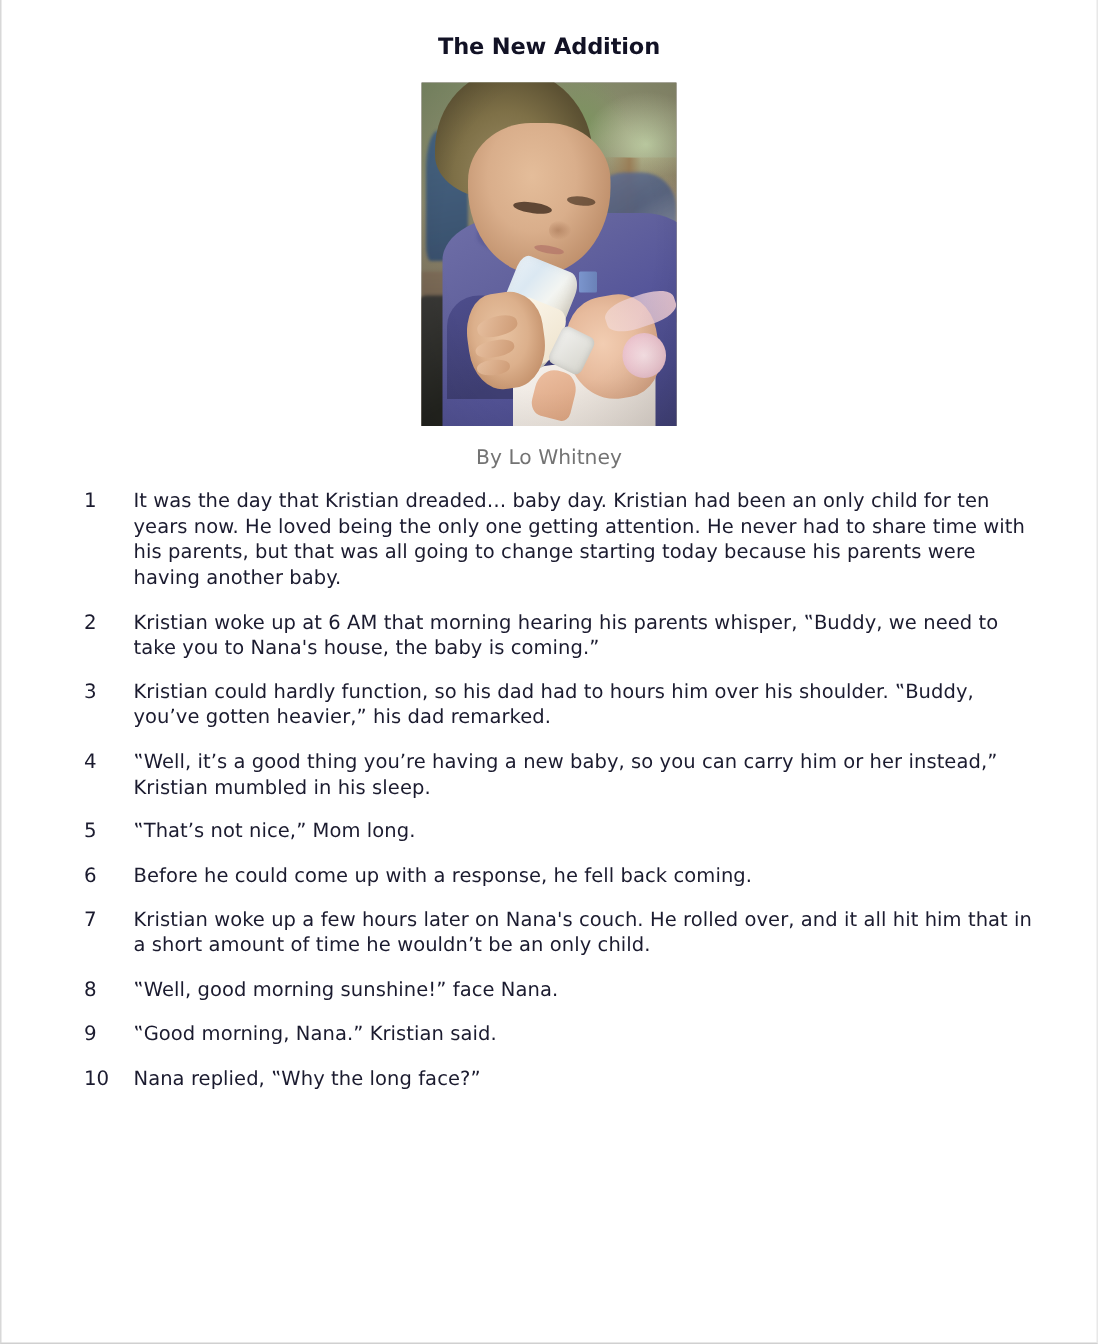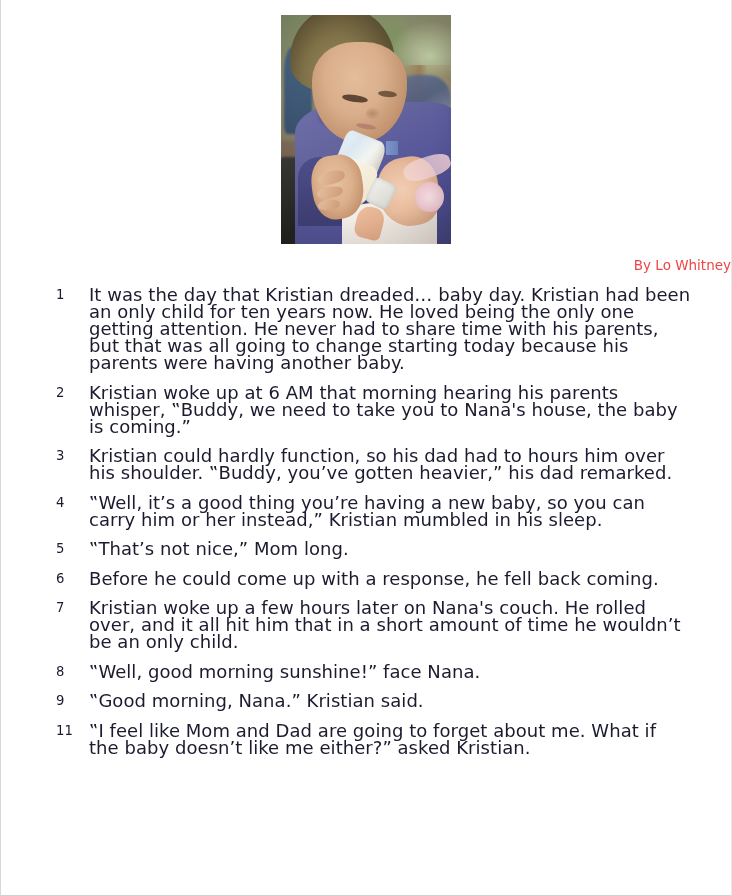--- a/index.html
+++ b/index.html
@@ -283,23 +283,23 @@
     border-radius: 44% 40% 20% 30%;
     transform: rotate(14deg);
   }
   .ph-vignette {
     position: absolute;
     inset: 0;
     background: radial-gradient(ellipse at 50% 45%, rgba(0,0,0,0) 58%, rgba(0,0,0,0.12) 100%);
   }
 
   .byline {
-    text-align: right;
+    text-align: center;
     font-size: 13.5px;
-    color: #ef4444;
+    color: #737373;
     margin: 0;
     padding: 13px 0 0 0;
     line-height: 1.2;
   }
 
   .paragraphs {
     padding: 13px 40px 0 55px;
   }
 
   .para {
@@ -312,32 +312,33 @@
     flex: 0 0 33px;
     font-size: 13.2px;
     line-height: 17px;
     color: #1b1b2f;
     text-align: left;
     user-select: none;
   }
 
   .para-text {
     flex: 1 1 auto;
-    font-size: 18px;
+    font-size: 13px;
     line-height: 17px;
     color: #1b1b2f;
     letter-spacing: 0.05px;
   }
 </style>
 </head>
 <body>
 
 <div class="page">
 
 
+  <h2 class="story-title">The New Addition</h2>
 
   <div class="figure-wrap">
     <div class="photo">
       <div class="ph-bg"></div>
       <div class="ph-chairs"></div>
       <div class="ph-people"></div>
       <div class="ph-bag"></div>
       <div class="ph-leftperson"></div>
       <div class="ph-floor"></div>
       <div class="ph-darkleft"></div>
@@ -409,20 +410,20 @@
     <div class="para">
       <div class="para-num">8</div>
       <div class="para-text">‟Well, good morning sunshine!” face Nana.</div>
     </div>
 
     <div class="para">
       <div class="para-num">9</div>
       <div class="para-text">‟Good morning, Nana.” Kristian said.</div>
     </div>
 
-
-    <div class="para">
-      <div class="para-num">11</div>
-      <div class="para-text">‟I feel like Mom and Dad are going to forget about me. What if the baby doesn’t like me either?” asked Kristian.</div>
-    </div>
+    <div class="para">
+      <div class="para-num">10</div>
+      <div class="para-text">Nana replied, ‟Why the long face?”</div>
+    </div>
+
 
   </div>
 </div>
 
 </body></html>

